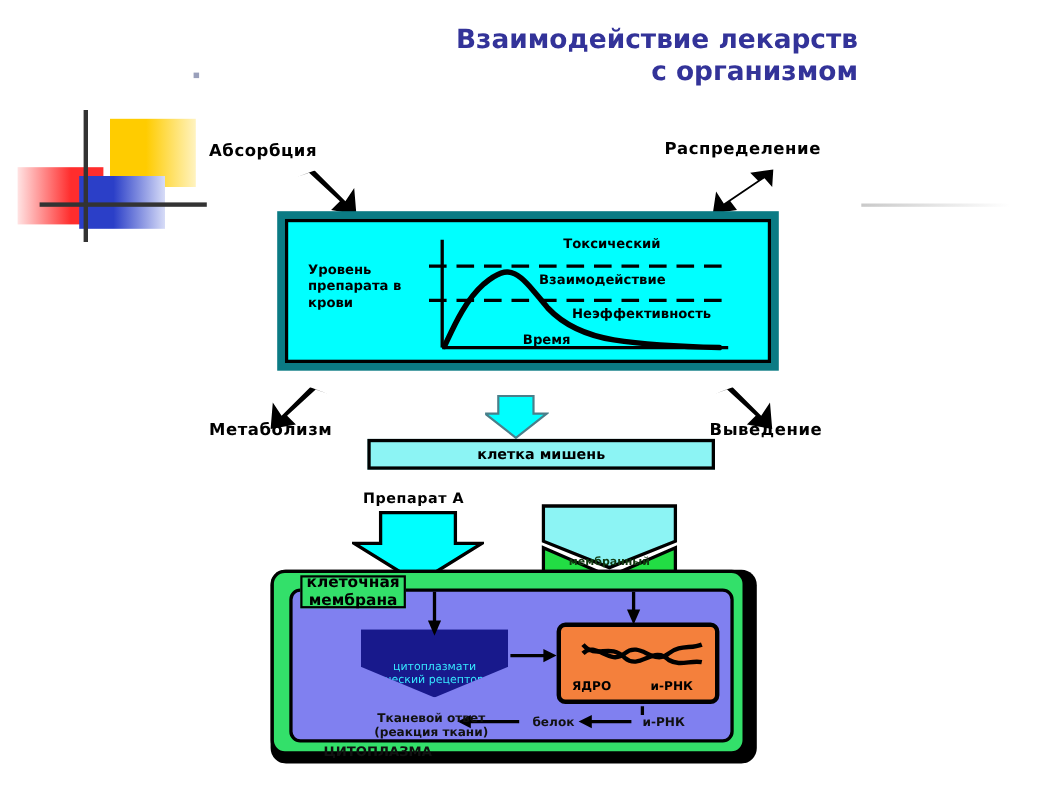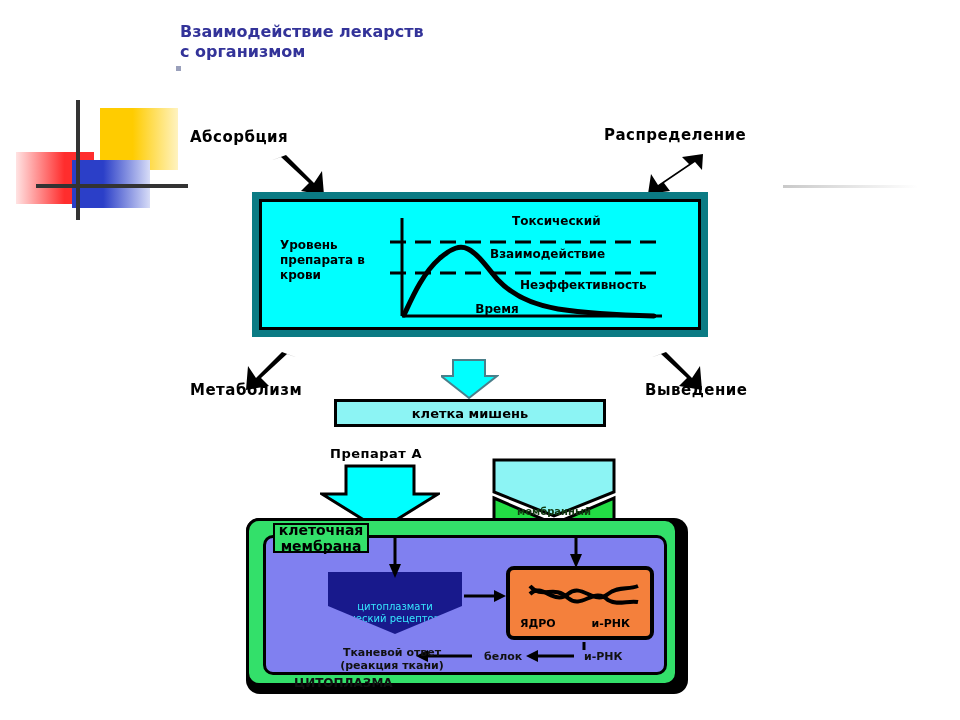--- a/index.html
+++ b/index.html
@@ -1,21 +1,21 @@
 <!DOCTYPE html>
 <html><head>
 <meta charset="utf-8">
 <style>
   html,body{margin:0;padding:0;background:#ffffff;}
   body{width:960px;height:720px;position:relative;overflow:hidden;
        font-family:"DejaVu Sans","Liberation Sans",sans-serif;}
 
   
-  #title{position:absolute;left:180px;top:22px;width:600px;text-align:left;
-         color:#333399;font-weight:bold;font-size:16px;line-height:1.22;}
+  #title{position:absolute;left:180px;top:22px;width:600px;text-align:right;
+         color:#333399;font-weight:bold;font-size:24px;line-height:1.22;}
 
   
   #deco{position:absolute;left:14px;top:100px;width:180px;height:120px;}
   .sq{position:absolute;}
   #sq-yellow{left:86px;top:8px;width:78px;height:62px;
      background:linear-gradient(90deg,#FFCC00 0%,#FFCC00 42%,#FFF3C0 100%);}
   #sq-red{left:2px;top:52px;width:78px;height:52px;
      background:linear-gradient(270deg,#FF2D2D 0%,#FF2D2D 38%,#FFE3E3 100%);}
   #sq-blue{left:58px;top:60px;width:78px;height:48px;
      background:linear-gradient(90deg,#2B3FC8 0%,#2B3FC8 40%,#D7DCF7 100%);}
@@ -38,21 +38,21 @@
   #ylabel{position:absolute;left:18px;top:36px;width:110px;color:#000;
      font-weight:bold;font-size:12px;line-height:1.25;}
   #xlabel{position:absolute;left:150px;top:100px;width:170px;text-align:center;
      color:#000;font-weight:bold;font-size:12px;}
   .zone{position:absolute;color:#000;font-weight:bold;font-size:12px;}
   #zone-tox{left:250px;top:12px;}
   #zone-ther{left:228px;top:45px;}
   #zone-ineff{left:258px;top:76px;}
 
   
-  #target-cell{position:absolute;left:334px;top:399px;width:272px;height:28px;
+  #target-cell{position:absolute;left:334px;top:399px;width:316px;height:28px;
      background:#8CF4F4;border:3px solid #000;box-sizing:border-box;
      display:flex;align-items:center;justify-content:center;
      color:#000;font-weight:bold;font-size:13px;}
 
   
   #lbl-prepA{left:330px;top:446px;font-size:13px;}
   #lbl-prepB{left:502px;top:464px;font-size:13px;}
 
   
   #cell{position:absolute;left:246px;top:518px;width:442px;height:176px;

